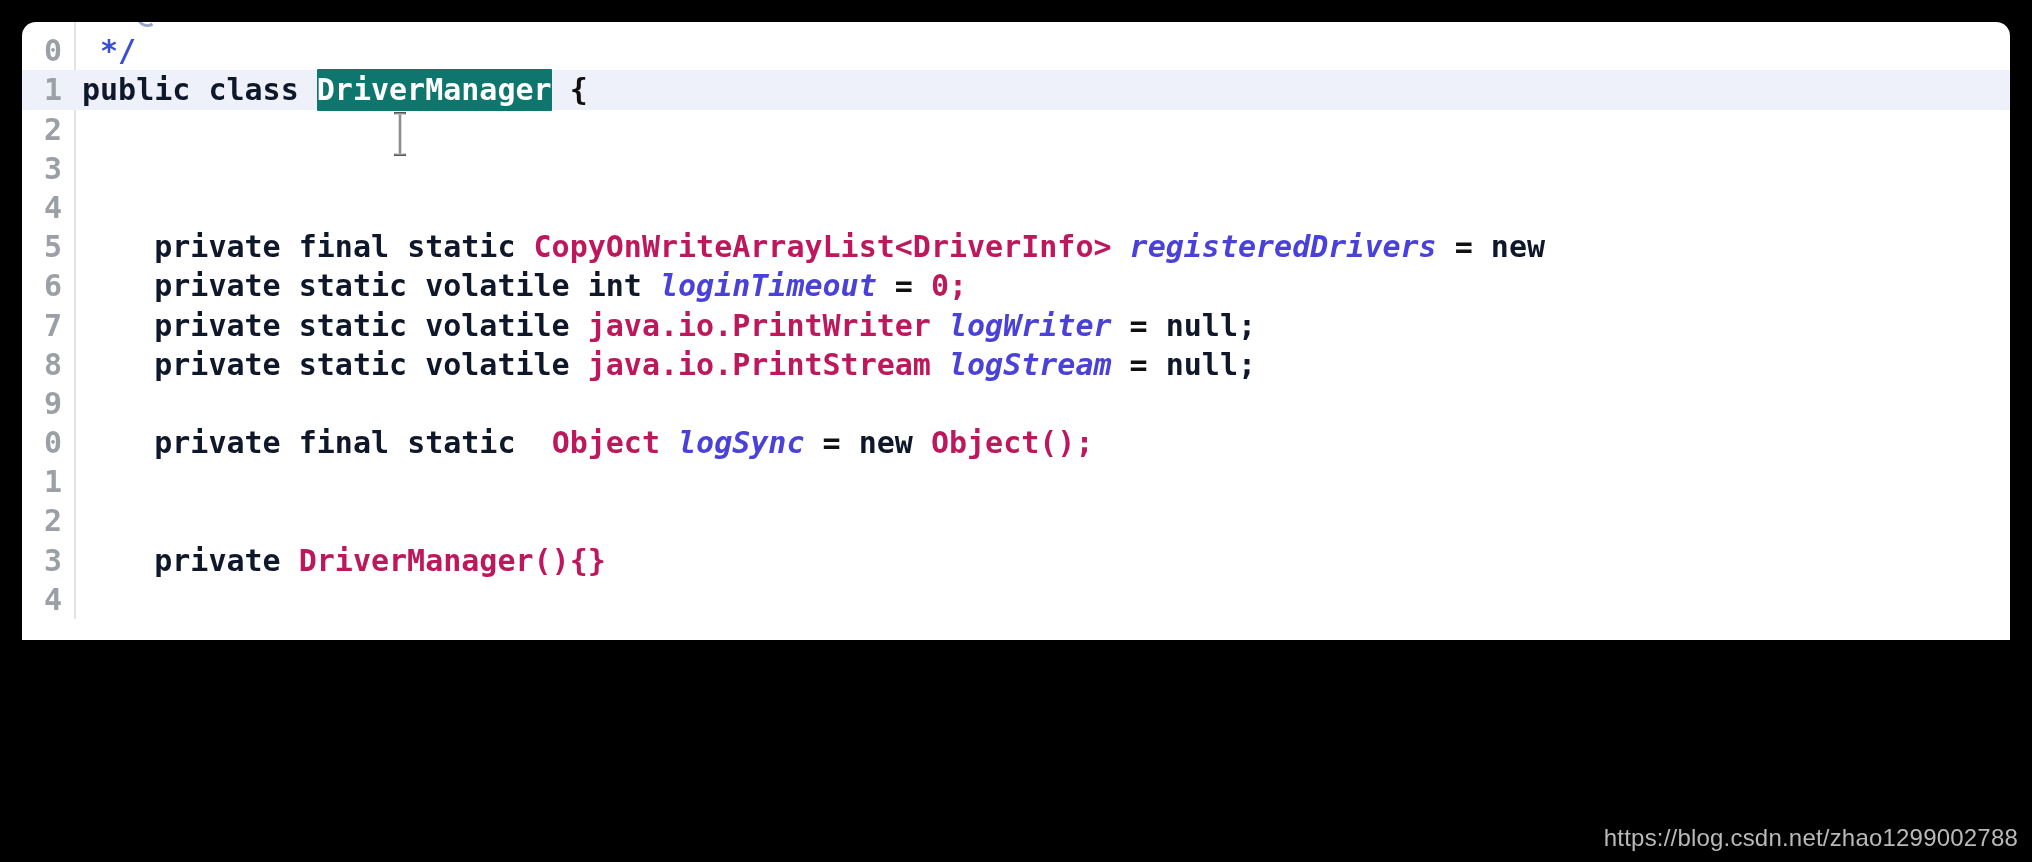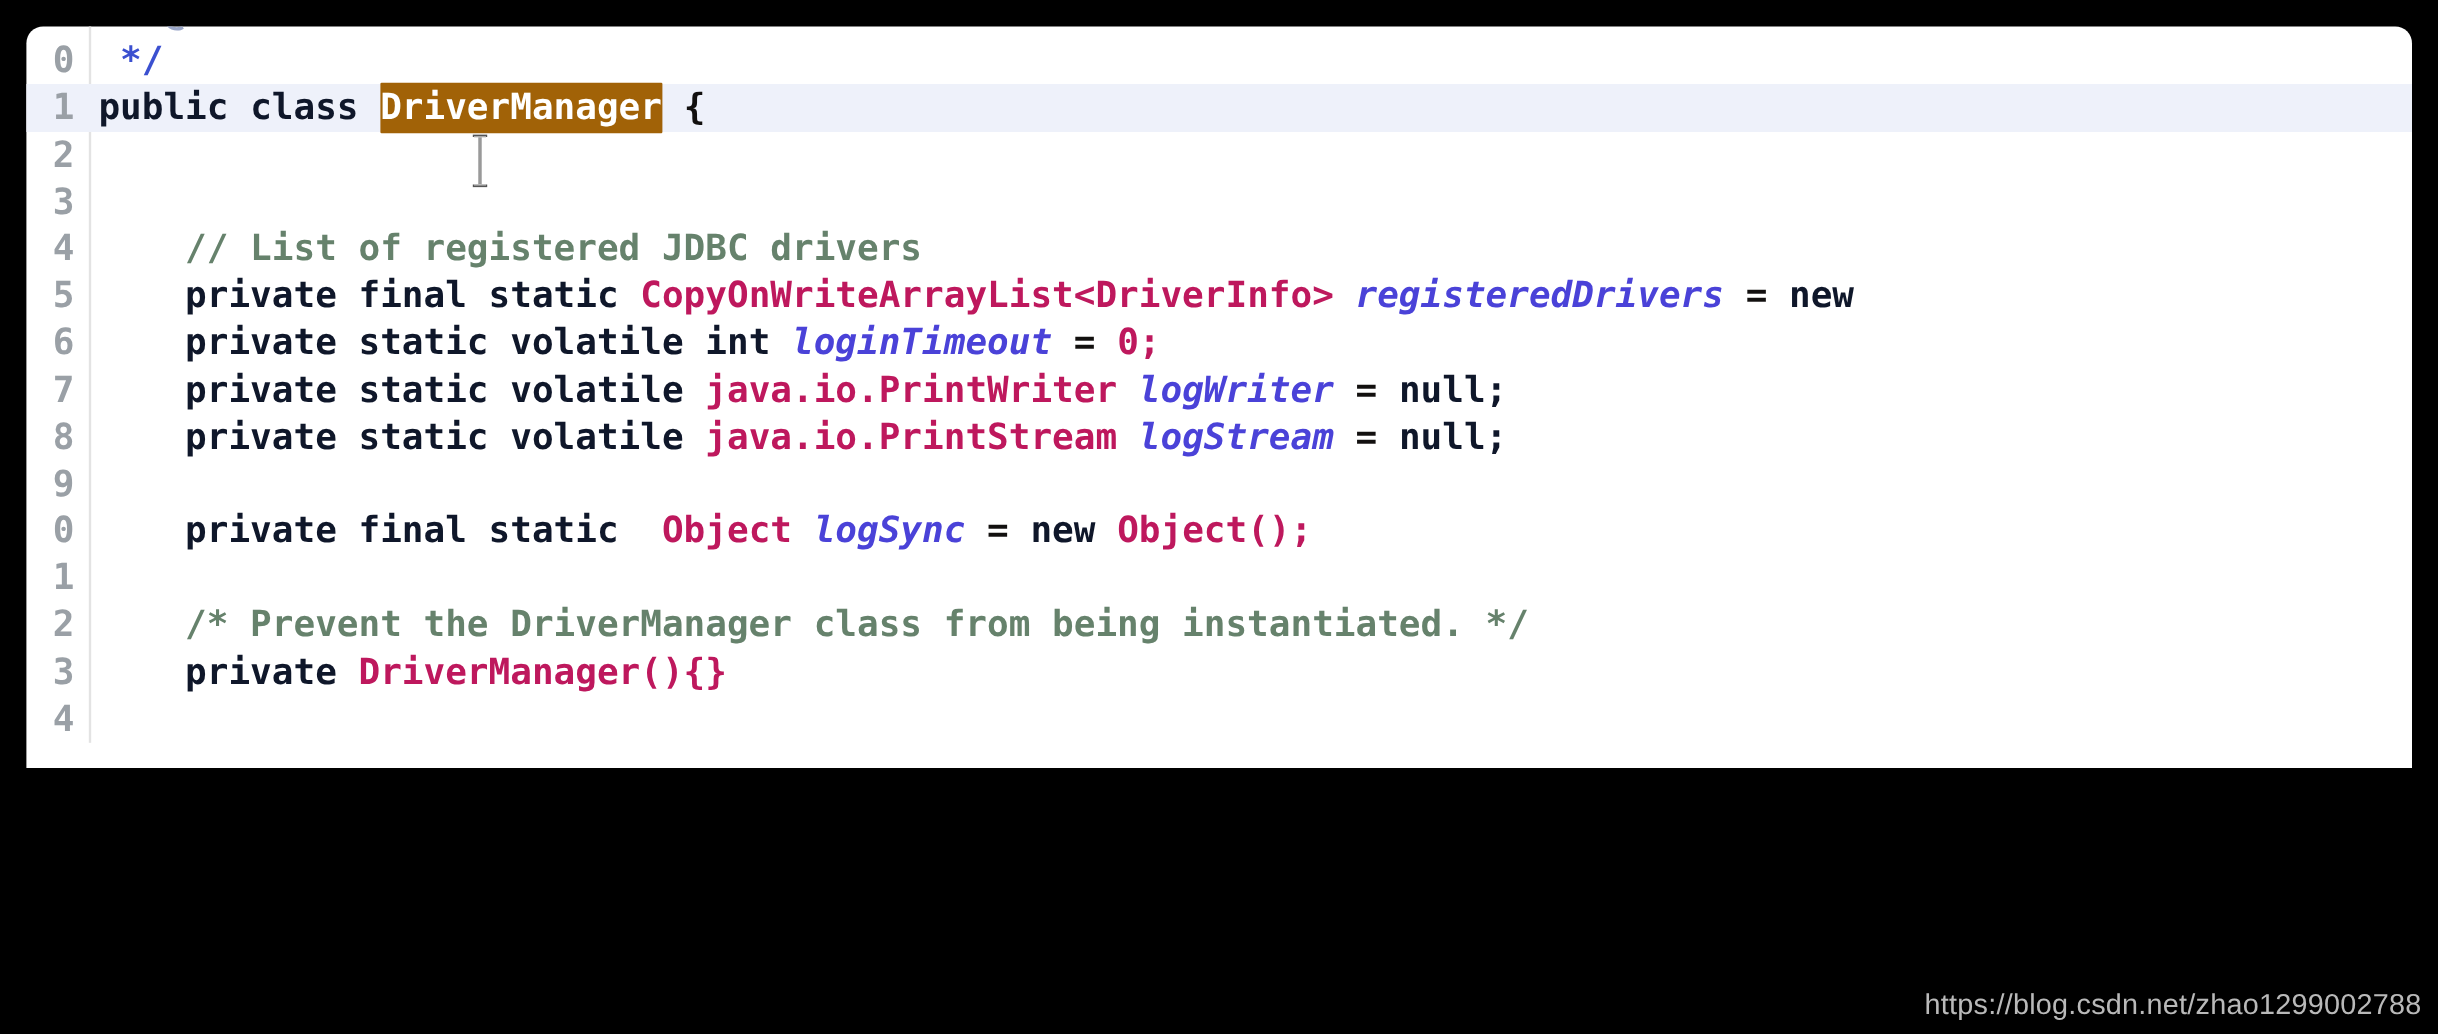--- a/index.html
+++ b/index.html
@@ -88,21 +88,21 @@
   .plain    { color: #12100f; }
   .comment  { color: #66826c; }
   .field    { color: #4a42d8; font-style: italic; text-align: center; }
   .docblue  { color: #3b50d0; }
   .doclink  { color: #3b50d0; }
   .doctag   { color: #9aa6c8; }
   .punct    { color: #12100f; }
   .op       { color: #12100f; }
 
   .sel {
-    background: #a16207;
+    background: #0f766e;
     color: #ffffff;
     padding: 3px 0 4px 0;
     border-radius: 1px;
   }
 
   
   #mouse-cursor {
     position: absolute;
     left: 370px;
     top: 90px;
@@ -129,29 +129,29 @@
 
   <div id="editor">
     <div id="surface">
       <div class="gutter-rule"></div>
       <div id="code-rows">
           <div class="row"><span class="gutter">9</span><span class="code"><span class="docblue"> * </span><span class="doctag">@see</span><span class="plain"> </span><span class="doclink">Connection</span></span></div>
           <div class="row"><span class="gutter">0</span><span class="code"><span class="docblue"> */</span></span></div>
           <div class="row current"><span class="gutter">1</span><span class="code"><span class="kw">public</span><span class="plain"> </span><span class="kw">class</span><span class="plain"> </span><span class="sel">DriverManager</span><span class="plain"> </span><span class="punct">{</span></span></div>
           <div class="row"><span class="gutter">2</span><span class="code"></span></div>
           <div class="row"><span class="gutter">3</span><span class="code"></span></div>
-          <div class="row"><span class="gutter">4</span><span class="code"><span class="plain">    </span><span class="comment">// List of registered JDBC drivers</span></span></div>
+          <div class="row"><span class="gutter">4</span></div>
           <div class="row"><span class="gutter">5</span><span class="code"><span class="plain">    </span><span class="kw">private</span><span class="plain"> </span><span class="kw">final</span><span class="plain"> </span><span class="kw">static</span><span class="plain"> </span><span class="type">CopyOnWriteArrayList&lt;DriverInfo&gt;</span><span class="plain"> </span><span class="field">registeredDrivers</span><span class="plain"> </span><span class="op">=</span><span class="plain"> </span><span class="kw">new</span></span></div>
           <div class="row"><span class="gutter">6</span><span class="code"><span class="plain">    </span><span class="kw">private</span><span class="plain"> </span><span class="kw">static</span><span class="plain"> </span><span class="kw">volatile</span><span class="plain"> </span><span class="kw">int</span><span class="plain"> </span><span class="field">loginTimeout</span><span class="plain"> </span><span class="op">=</span><span class="plain"> </span><span class="type">0;</span></span></div>
           <div class="row"><span class="gutter">7</span><span class="code"><span class="plain">    </span><span class="kw">private</span><span class="plain"> </span><span class="kw">static</span><span class="plain"> </span><span class="kw">volatile</span><span class="plain"> </span><span class="type">java.io.PrintWriter</span><span class="plain"> </span><span class="field">logWriter</span><span class="plain"> </span><span class="op">=</span><span class="plain"> </span><span class="kw">null;</span></span></div>
           <div class="row"><span class="gutter">8</span><span class="code"><span class="plain">    </span><span class="kw">private</span><span class="plain"> </span><span class="kw">static</span><span class="plain"> </span><span class="kw">volatile</span><span class="plain"> </span><span class="type">java.io.PrintStream</span><span class="plain"> </span><span class="field">logStream</span><span class="plain"> </span><span class="op">=</span><span class="plain"> </span><span class="kw">null;</span></span></div>
           <div class="row"><span class="gutter">9</span></div>
           <div class="row"><span class="gutter">0</span><span class="code"><span class="plain">    </span><span class="kw">private</span><span class="plain"> </span><span class="kw">final</span><span class="plain"> </span><span class="kw">static</span><span class="plain">  </span><span class="type">Object</span><span class="plain"> </span><span class="field">logSync</span><span class="plain"> </span><span class="op">=</span><span class="plain"> </span><span class="kw">new</span><span class="plain"> </span><span class="type">Object();</span></span></div>
           <div class="row"><span class="gutter">1</span><span class="code"></span></div>
-          <div class="row"><span class="gutter">2</span><span class="code"><span class="plain">    </span><span class="comment">/* Prevent the DriverManager class from being instantiated. */</span></span></div>
+          <div class="row"><span class="gutter">2</span><span class="code"><span class="plain">    </span></span></div>
           <div class="row"><span class="gutter">3</span><span class="code"><span class="plain">    </span><span class="kw">private</span><span class="plain"> </span><span class="type">DriverManager(){}</span></span></div>
           <div class="row"><span class="gutter">4</span><span class="code"></span></div>
         </div>
     </div>
 
     <svg id="mouse-cursor" viewBox="0 0 16 44" xmlns="http://www.w3.org/2000/svg">
       <path d="M2 1 H14 M8 1 V43 M2 43 H14" stroke="#555555" stroke-width="2.4" fill="none"></path>
       <path d="M3 2 H13 M8 2 V42 M3 42 H13" stroke="#c8c8c8" stroke-width="1" fill="none"></path>
     </svg>
   </div>

